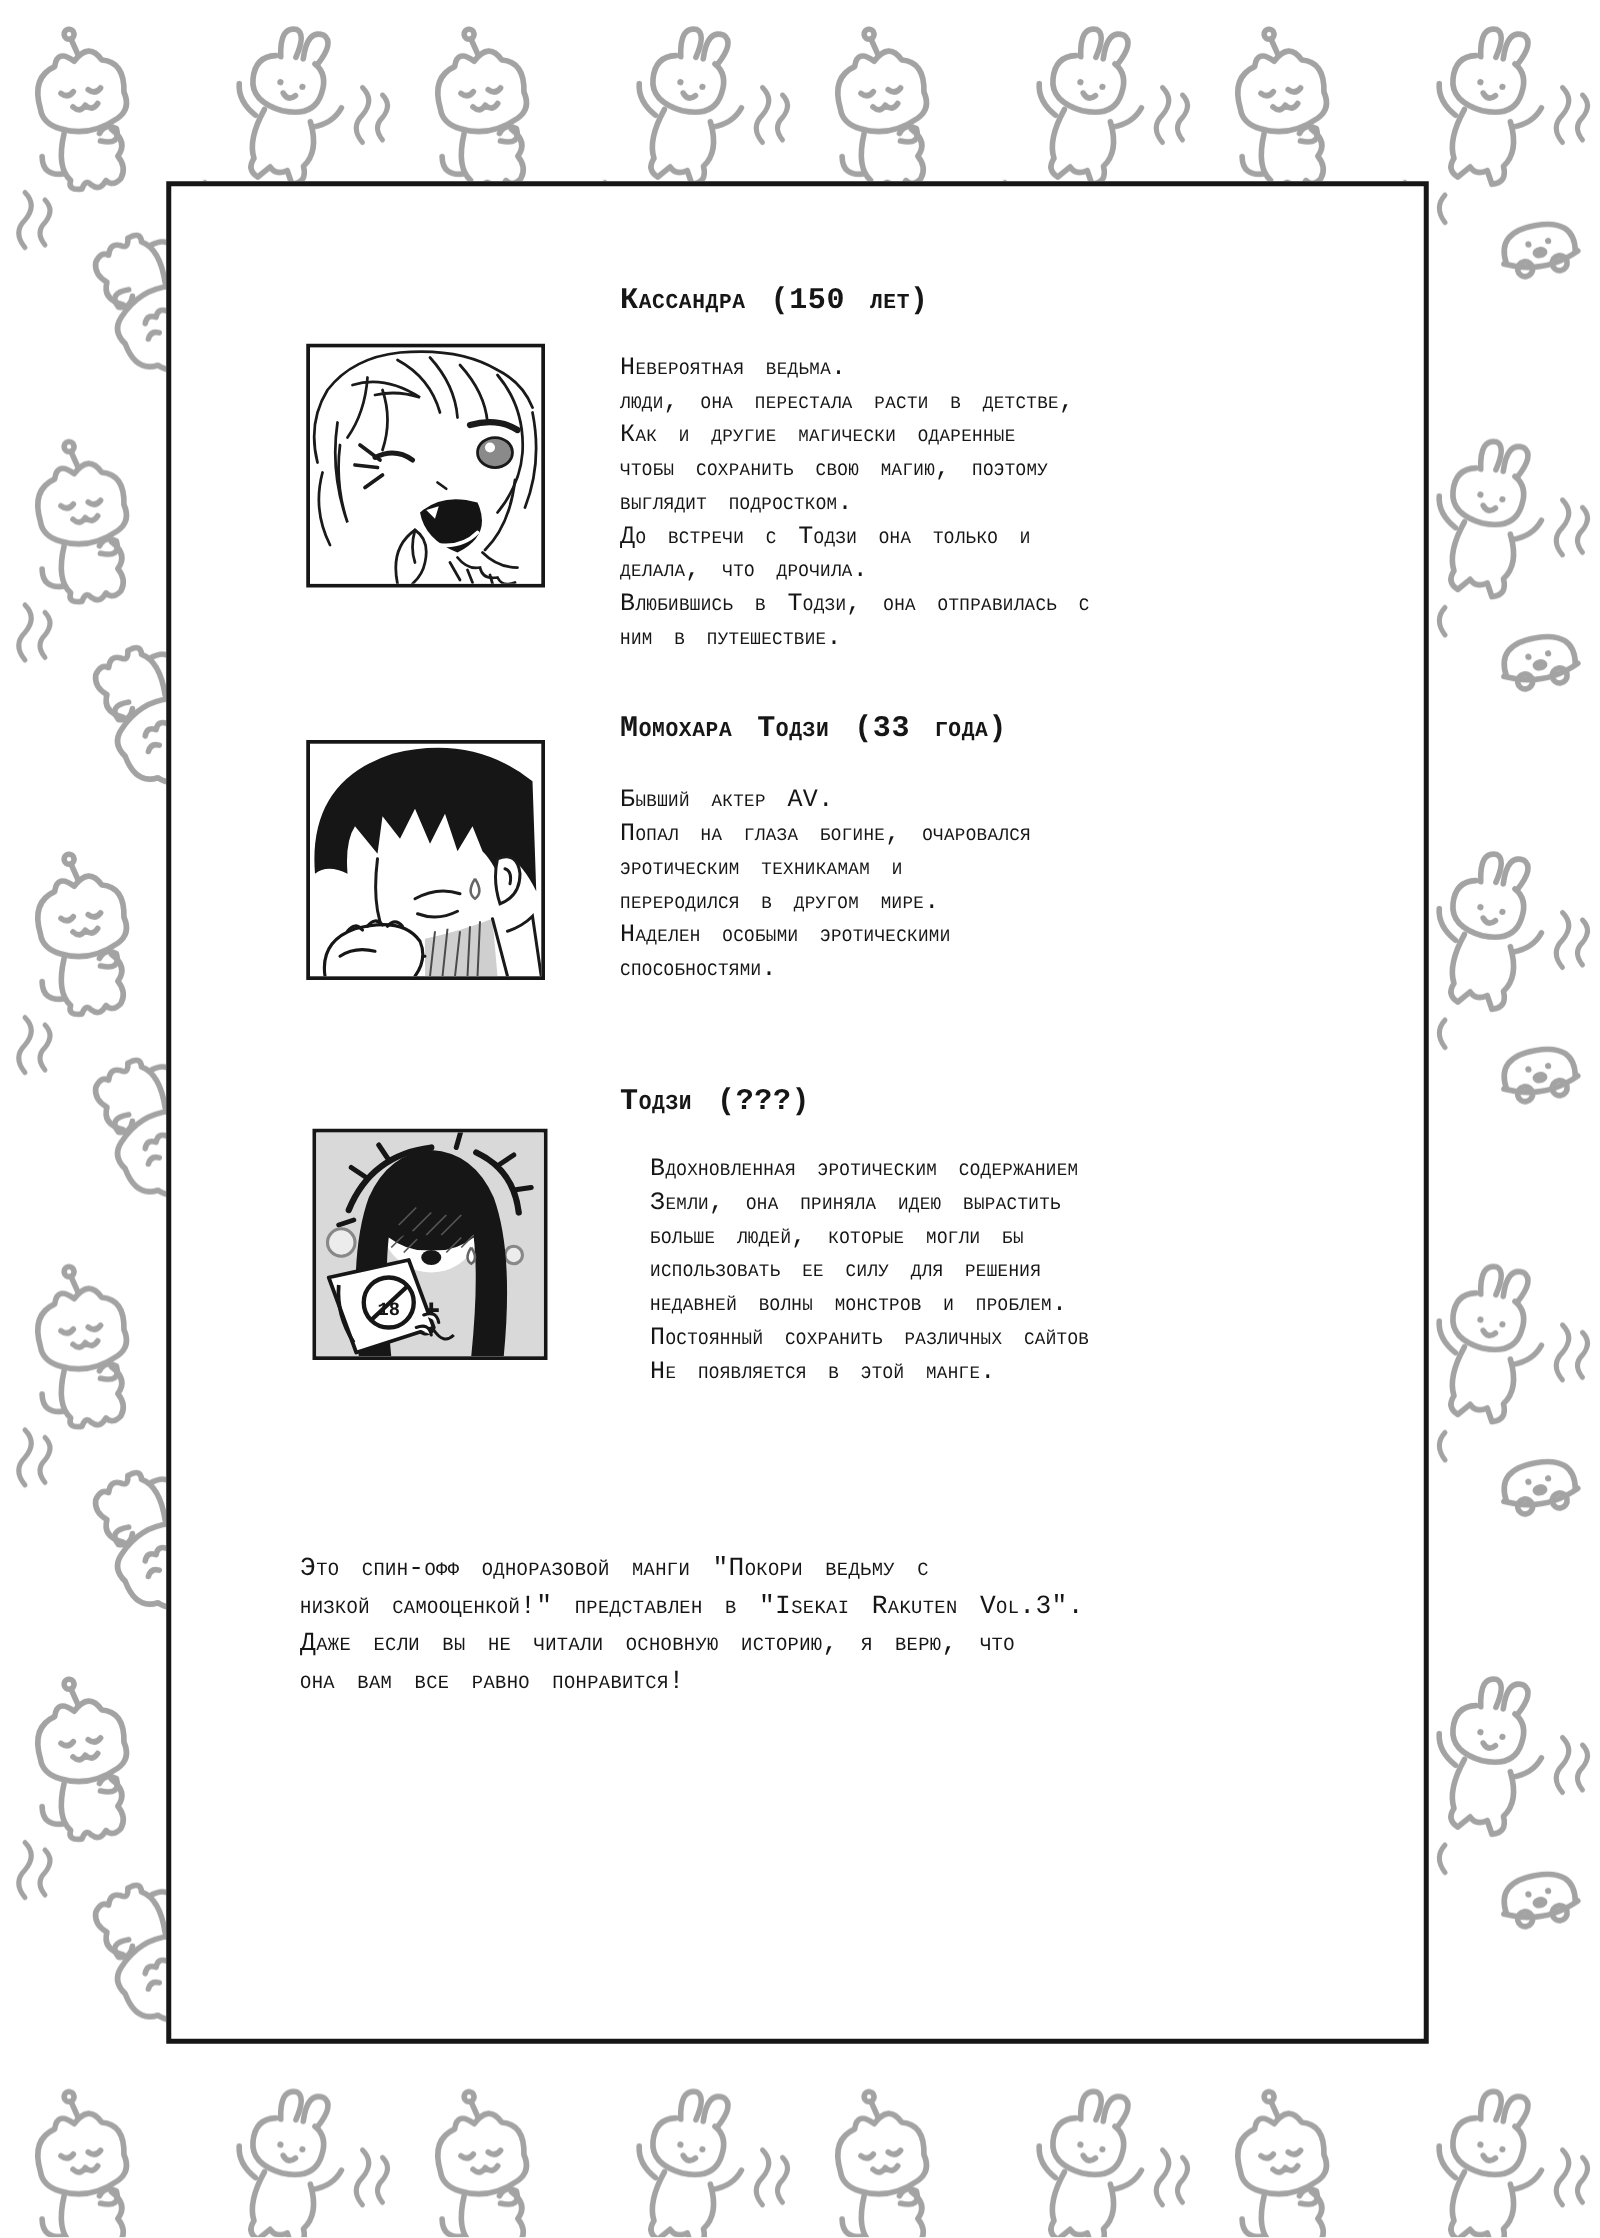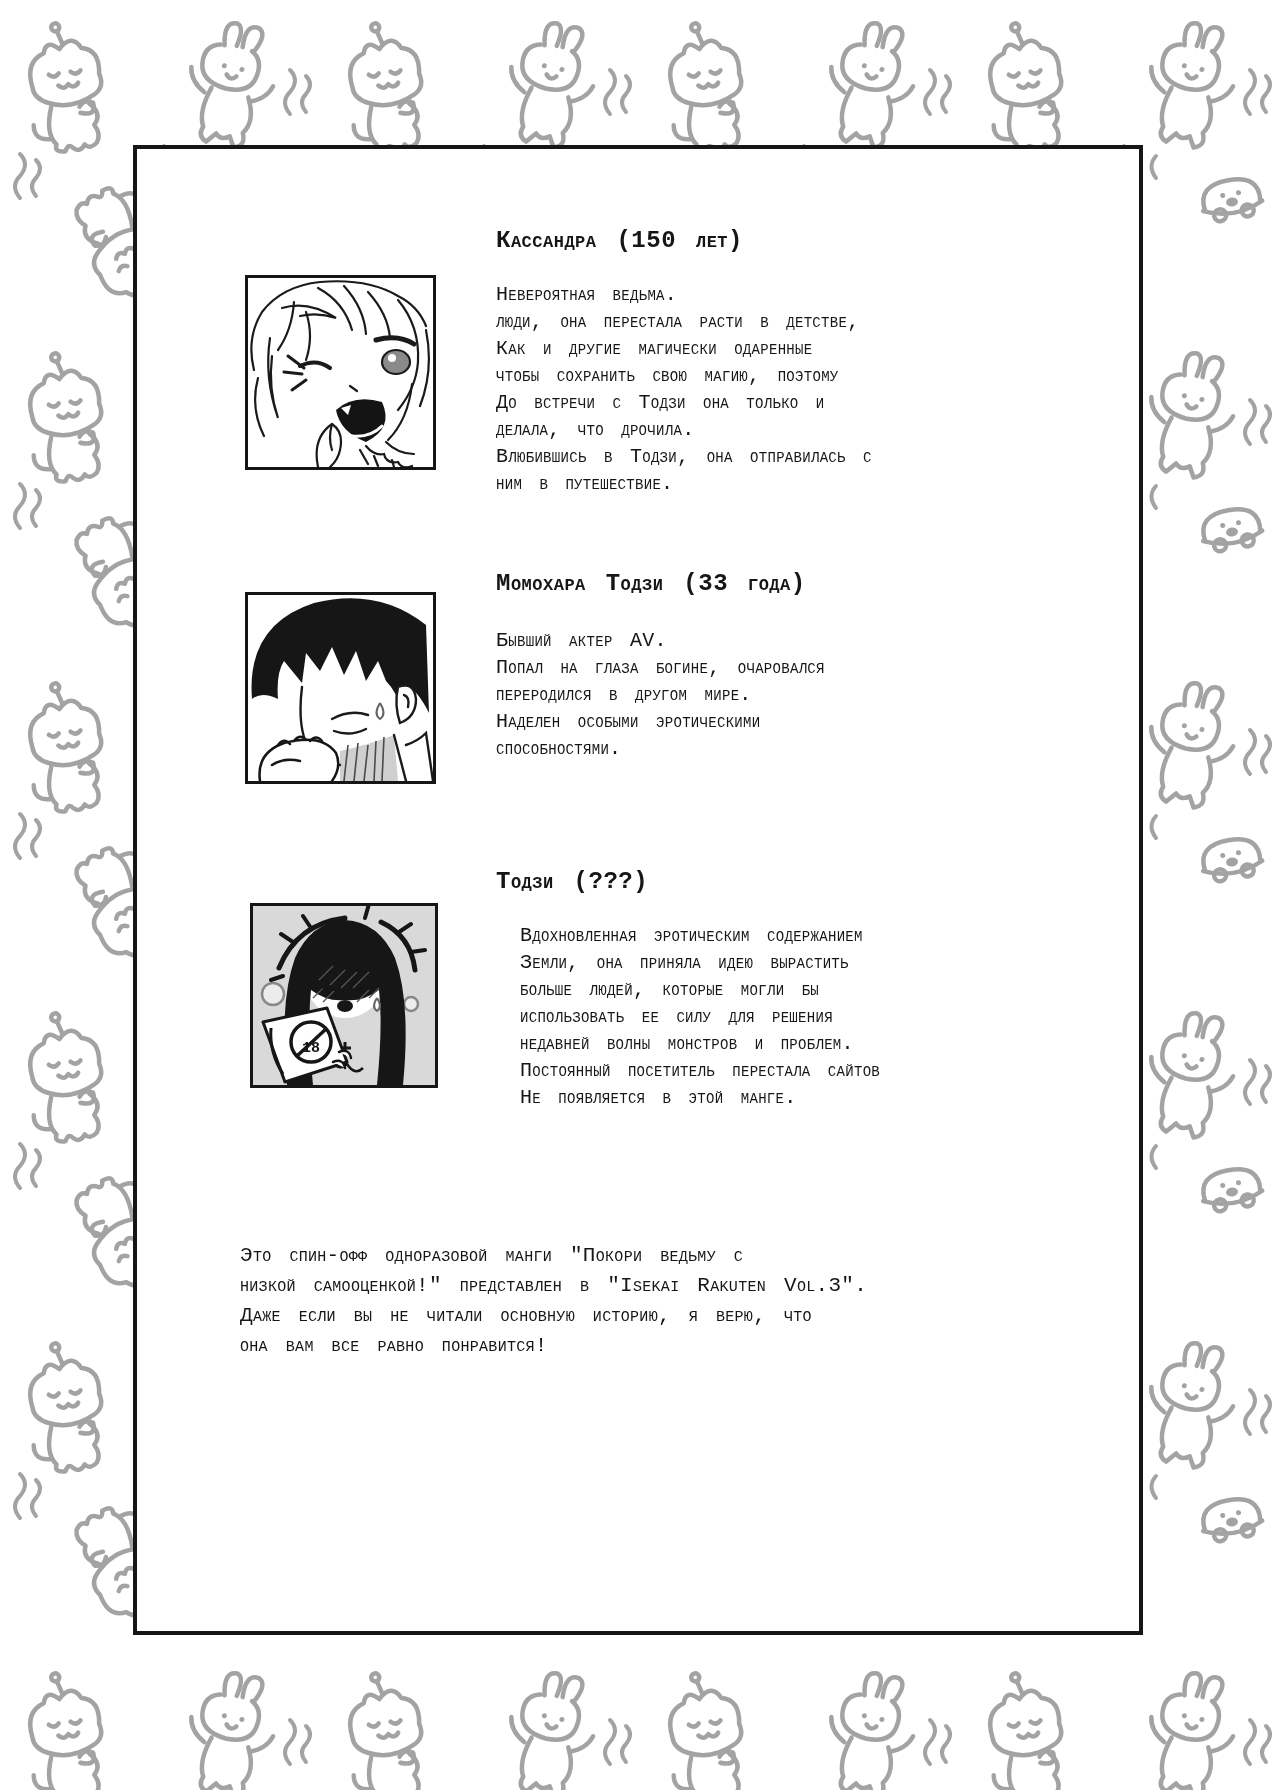--- a/index.html
+++ b/index.html
@@ -117,20 +117,21 @@
         <path d="M112,172 l8,14 M126,178 l4,10 M144,182 l2,7"></path>
       </g>
     </svg>
   </div>
   <div class="ctitle t1">Кассандра (150 лет)</div>
   <div class="cbody b1">
     <div>Невероятная ведьма.</div>
     <div>люди, она перестала расти в детстве,</div>
     <div>Как и другие магически одаренные</div>
     <div>чтобы сохранить свою магию, поэтому</div>
+    <div>выглядит подростком.</div>
     <div>До встречи с Тодзи она только и</div>
     <div>делала, что дрочила.</div>
     <div>Влюбившись в Тодзи, она отправилась с</div>
     <div>ним в путешествие.</div>
   </div>
 
   <div class="portrait p2">
     <svg width="185" height="186" viewBox="0 0 185 186">
       <rect width="185" height="186" fill="#ffffff"></rect>
       <path d="M92,156 Q120,150 146,140 L150,186 L92,186 Z" fill="#cfcfcf"></path>
@@ -152,20 +153,21 @@
         <path d="M12,186 Q8,158 36,148 Q74,138 88,158 Q94,172 84,186" fill="#ffffff"></path>
         <path d="M30,150 q6,-8 12,-1 M46,146 q6,-8 12,-1 M62,146 q6,-7 12,0"></path>
         <path d="M24,170 Q36,162 52,166"></path>
       </g>
     </svg>
   </div>
   <div class="ctitle t2">Момохара Тодзи (33 года)</div>
   <div class="cbody b2">
     <div>Бывший актер AV.</div>
     <div>Попал на глаза богине, очаровался</div>
+    <div>эротическим техникамам и</div>
     <div>переродился в другом мире.</div>
     <div>Наделен особыми эротическими</div>
     <div>способностями.</div>
   </div>
 
   <div class="portrait p3">
     <svg width="182" height="179" viewBox="0 0 182 179">
       <rect width="182" height="179" fill="#d9d9d9"></rect>
       <g stroke="#161616" stroke-width="5" fill="none" stroke-linecap="round">
         <path d="M26,62 Q44,18 92,12"></path>
@@ -204,21 +206,21 @@
       </g>
     </svg>
   </div>
   <div class="ctitle t3">Тодзи (???)</div>
   <div class="cbody b3">
     <div>Вдохновленная эротическим содержанием</div>
     <div>Земли, она приняла идею вырастить</div>
     <div>больше людей, которые могли бы</div>
     <div>использовать ее силу для решения</div>
     <div>недавней волны монстров и проблем.</div>
-    <div>Постоянный посетитель перестала сайтов</div>
+    <div>Постоянный сохранить различных сайтов</div>
     <div>Не появляется в этой манге.</div>
   </div>
 
   <div class="footer">
     <div>Это спин-офф одноразовой манги "Покори ведьму с</div>
     <div>низкой самооценкой!" представлен в "Isekai Rakuten Vol.3".</div>
     <div>Даже если вы не читали основную историю, я верю, что</div>
     <div>она вам все равно понравится!</div>
   </div>
 

